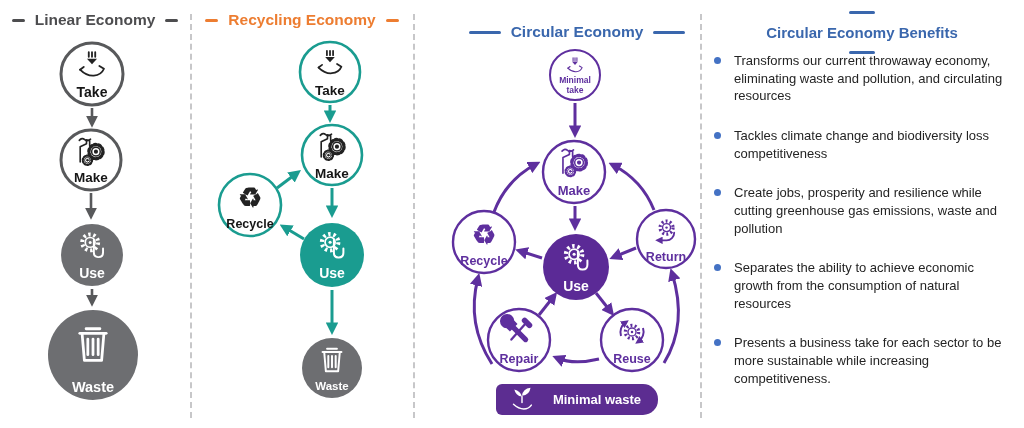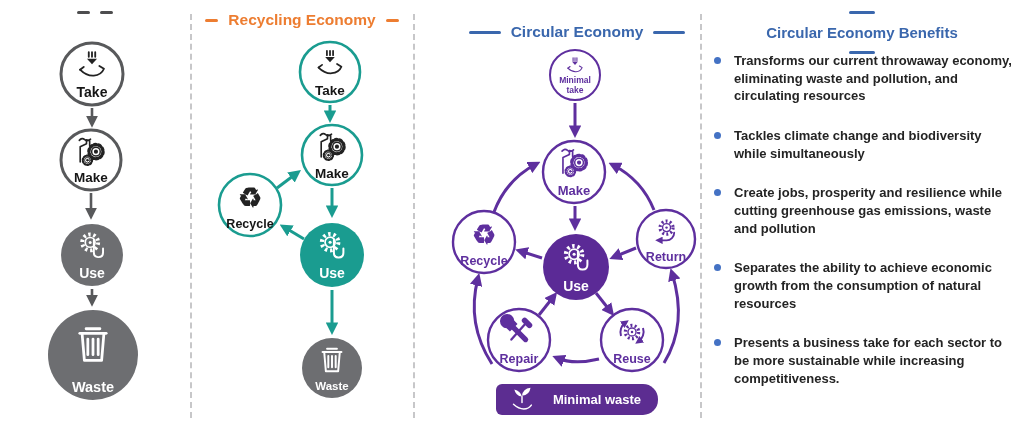--- a/index.html
+++ b/index.html
@@ -18,21 +18,21 @@
   .dash.short{width:13px;}
   .dash.long{width:32px;}
   #col-linear .header{color:#4d4d4f;} #col-linear .dash{background:#4d4d4f;}
   #col-recycling .header{color:#ED7D31;} #col-recycling .dash{background:#ED7D31;}
   #col-circular .header{color:#3A67AD;} #col-circular .dash{background:#3A67AD;}
   #col-benefits .header{color:#3A67AD;font-size:15px;flex-direction:column;} #col-benefits .dash{background:#3A67AD;width:26px;}
   svg text{font-family:"Liberation Sans",sans-serif;font-weight:bold;text-anchor:middle;}
   .benefits-list{position:absolute;top:52px;left:14px;right:6px;}
   .benefit{display:flex;gap:13px;margin-bottom:22px;}
   .benefit .dot{width:7px;height:7px;border-radius:50%;background:#4472C4;margin-top:5px;flex:none;}
-  .benefit .txt{font-size:13px;font-weight:bold;color:#242424;line-height:1.36;max-width:280px;}
+  .benefit .txt{font-size:13px;font-weight:normal;color:#242424;line-height:1.36;max-width:280px;}
 </style>
 </head>
 <body>
 
 <div class="canvas">
 
   <svg width="0" height="0" style="position:absolute" aria-hidden="true">
     <defs>
       <marker id="ah-gray" viewBox="0 0 10 10" refX="6" refY="5" markerWidth="4.6" markerHeight="4.6" orient="auto">
           <path d="M0,0 L10,5 L0,10 Z" fill="#58595B"></path>
@@ -94,20 +94,21 @@
         <path d="M0,-4 Q-2,-11 -9,-12.5 Q-7.5,-5 0,-4 Z" fill="currentColor" stroke="none"></path>
         <path d="M0,-5 Q1,-13.5 10,-14.5 Q9,-6 0,-5 Z" fill="currentColor" stroke="none"></path>
         <path d="M-10,5 Q-4,10.5 2,10.5 Q8,10.5 11,6"></path>
       </g>
     </defs>
   </svg>
 
   <div class="col" id="col-linear">
     <div class="header">
       <span class="dash short"></span>
+      <span>Linear Economy</span>
       <span class="dash short"></span>
     </div>
     <svg class="diagram" width="190" height="428" viewBox="0 0 190 428">
       <g>
         <circle cx="92" cy="74" r="31" fill="#fff" stroke="#58595B" stroke-width="3"></circle>
         <g color="#222">
             <use href="#ic-take" transform="translate(92,66) scale(0.92)"></use>
           </g>
         <text x="92" y="97" font-size="14" fill="#161616">Take</text>
       </g>
@@ -277,21 +278,21 @@
       <span>Circular Economy Benefits</span>
       <span class="dash long"></span>
     </div>
     <div class="benefits-list">
       <div class="benefit">
         <span class="dot"></span>
         <span class="txt">Transforms our current throwaway economy, eliminating waste and pollution, and circulating resources</span>
       </div>
       <div class="benefit">
         <span class="dot"></span>
-        <span class="txt">Tackles climate change and biodiversity while simultaneously</span>
+        <span class="txt">Tackles climate change and biodiversity loss competitiveness</span>
       </div>
       <div class="benefit">
         <span class="dot"></span>
         <span class="txt">Create jobs, prosperity and resilience while cutting greenhouse gas emissions, waste and pollution</span>
       </div>
       <div class="benefit">
         <span class="dot"></span>
         <span class="txt">Separates the ability to achieve economic growth from the consumption of natural resources</span>
       </div>
       <div class="benefit">

